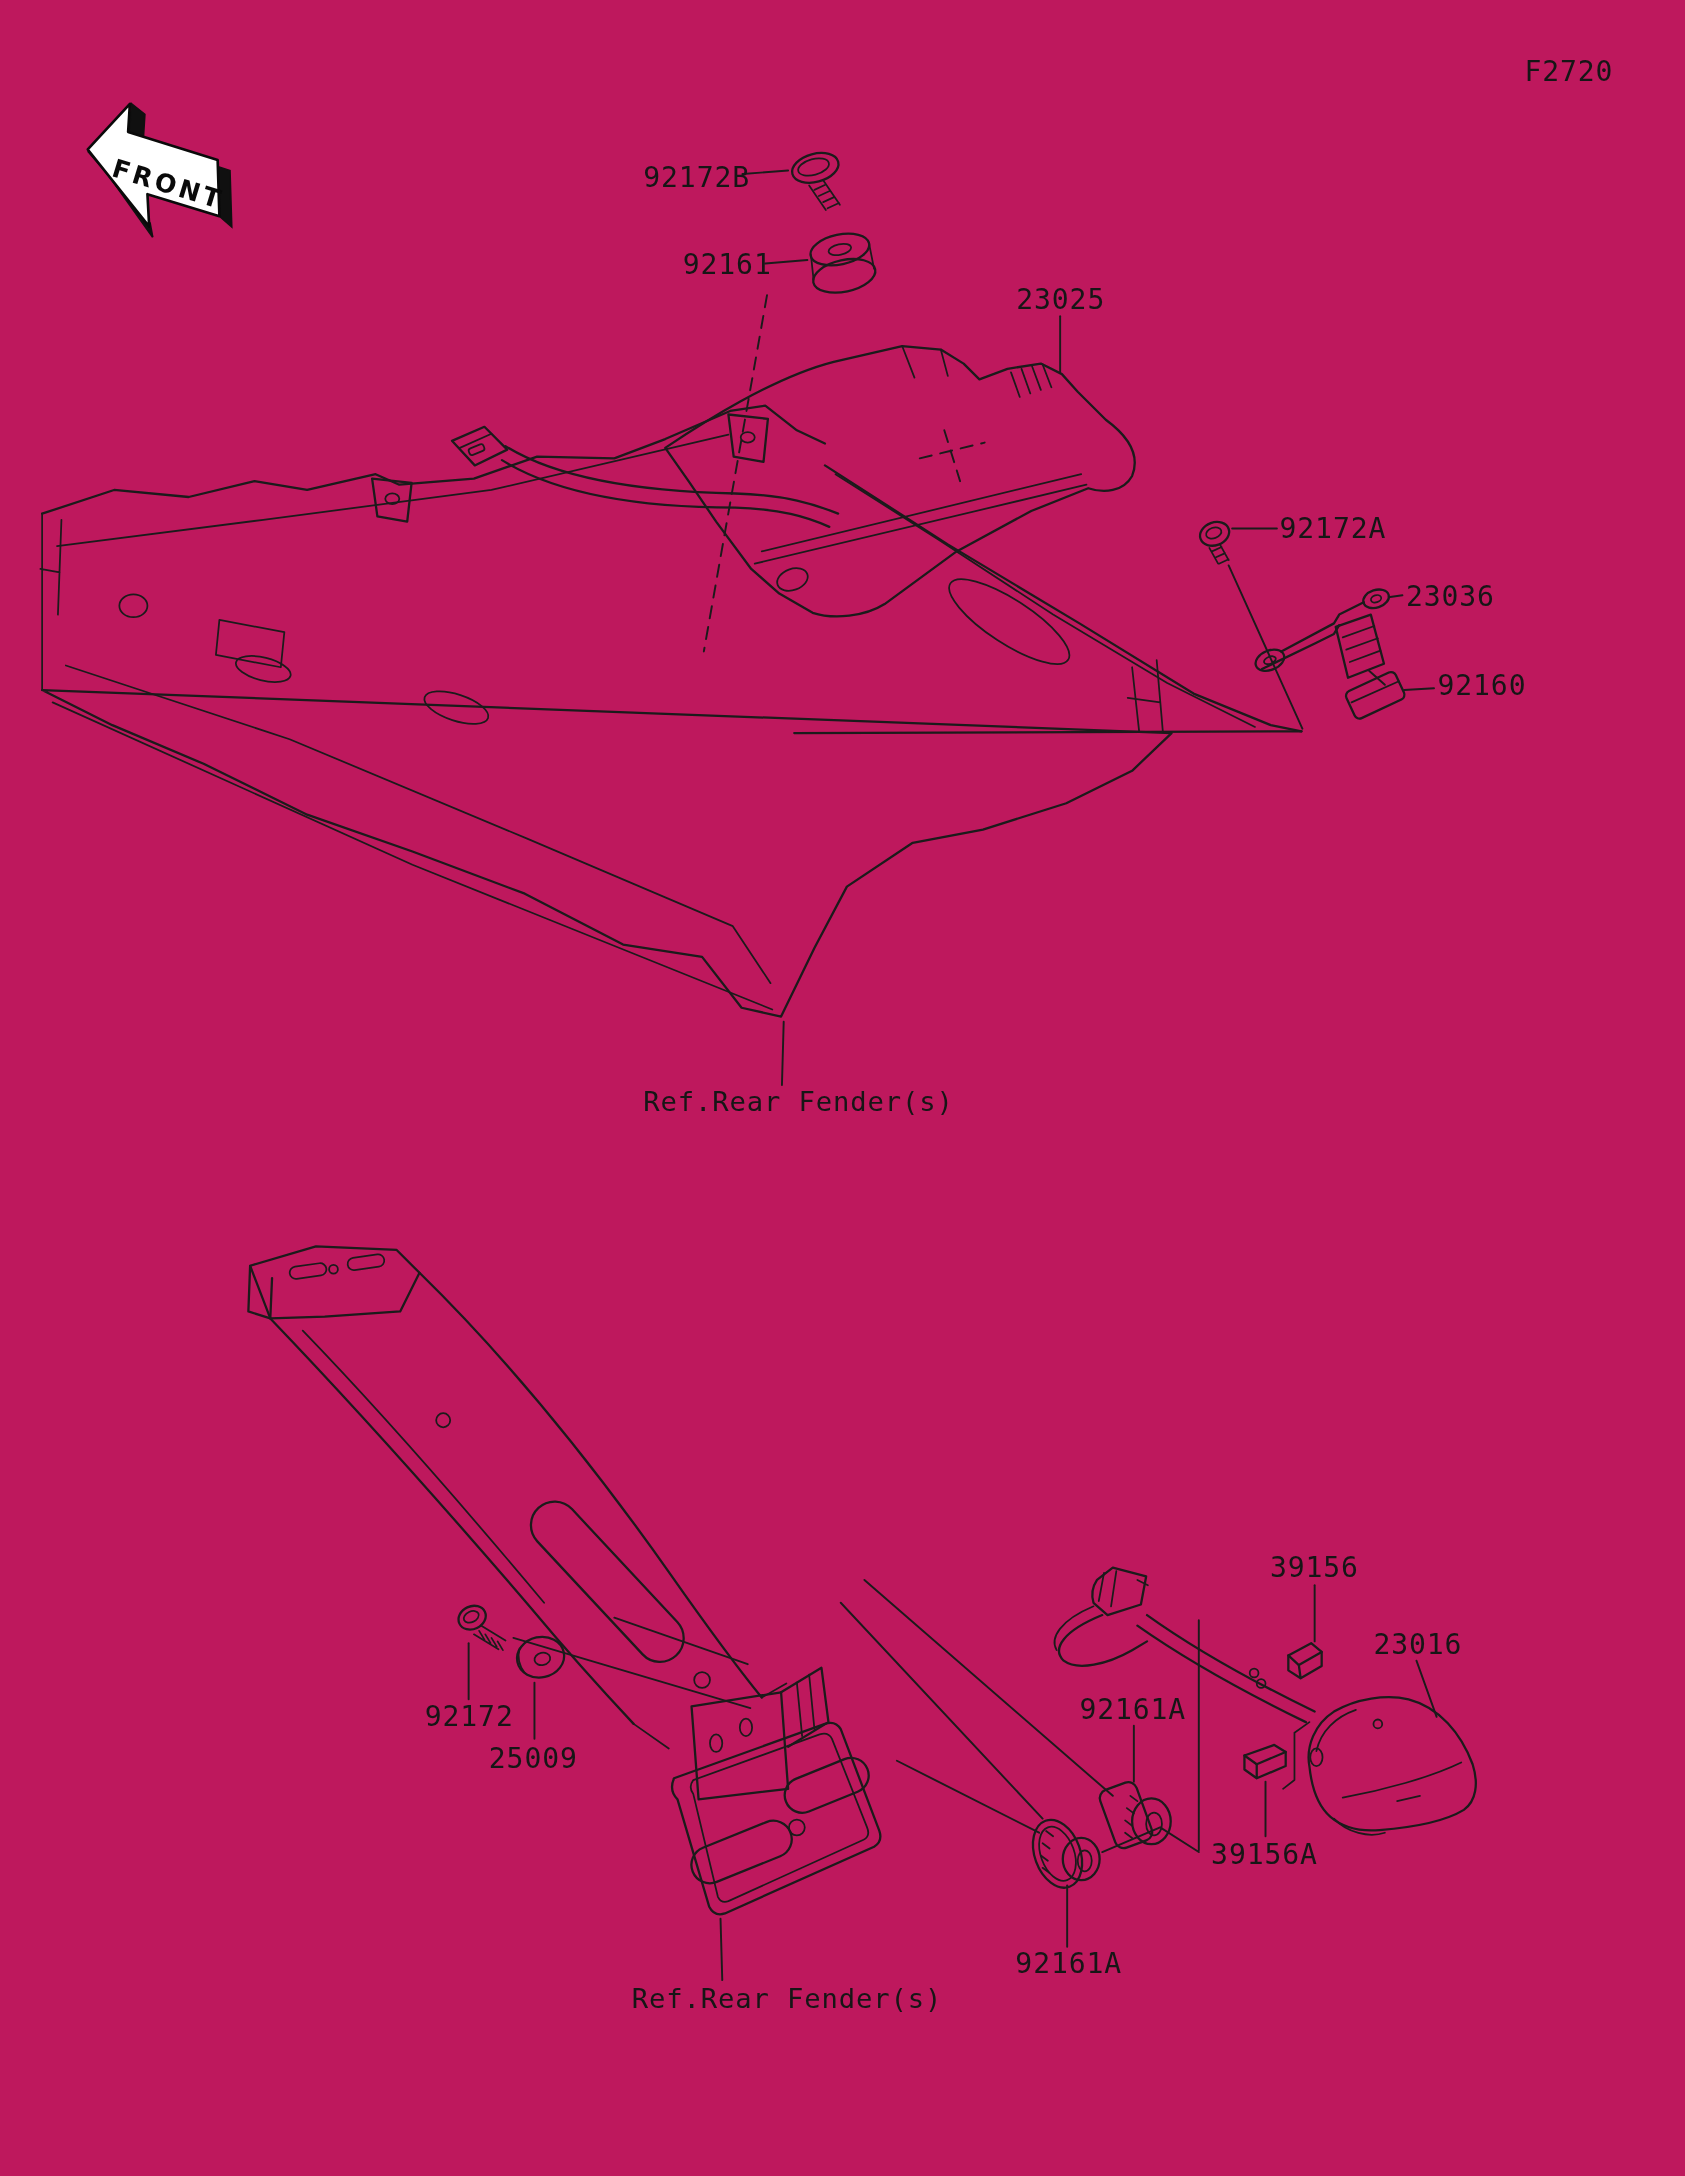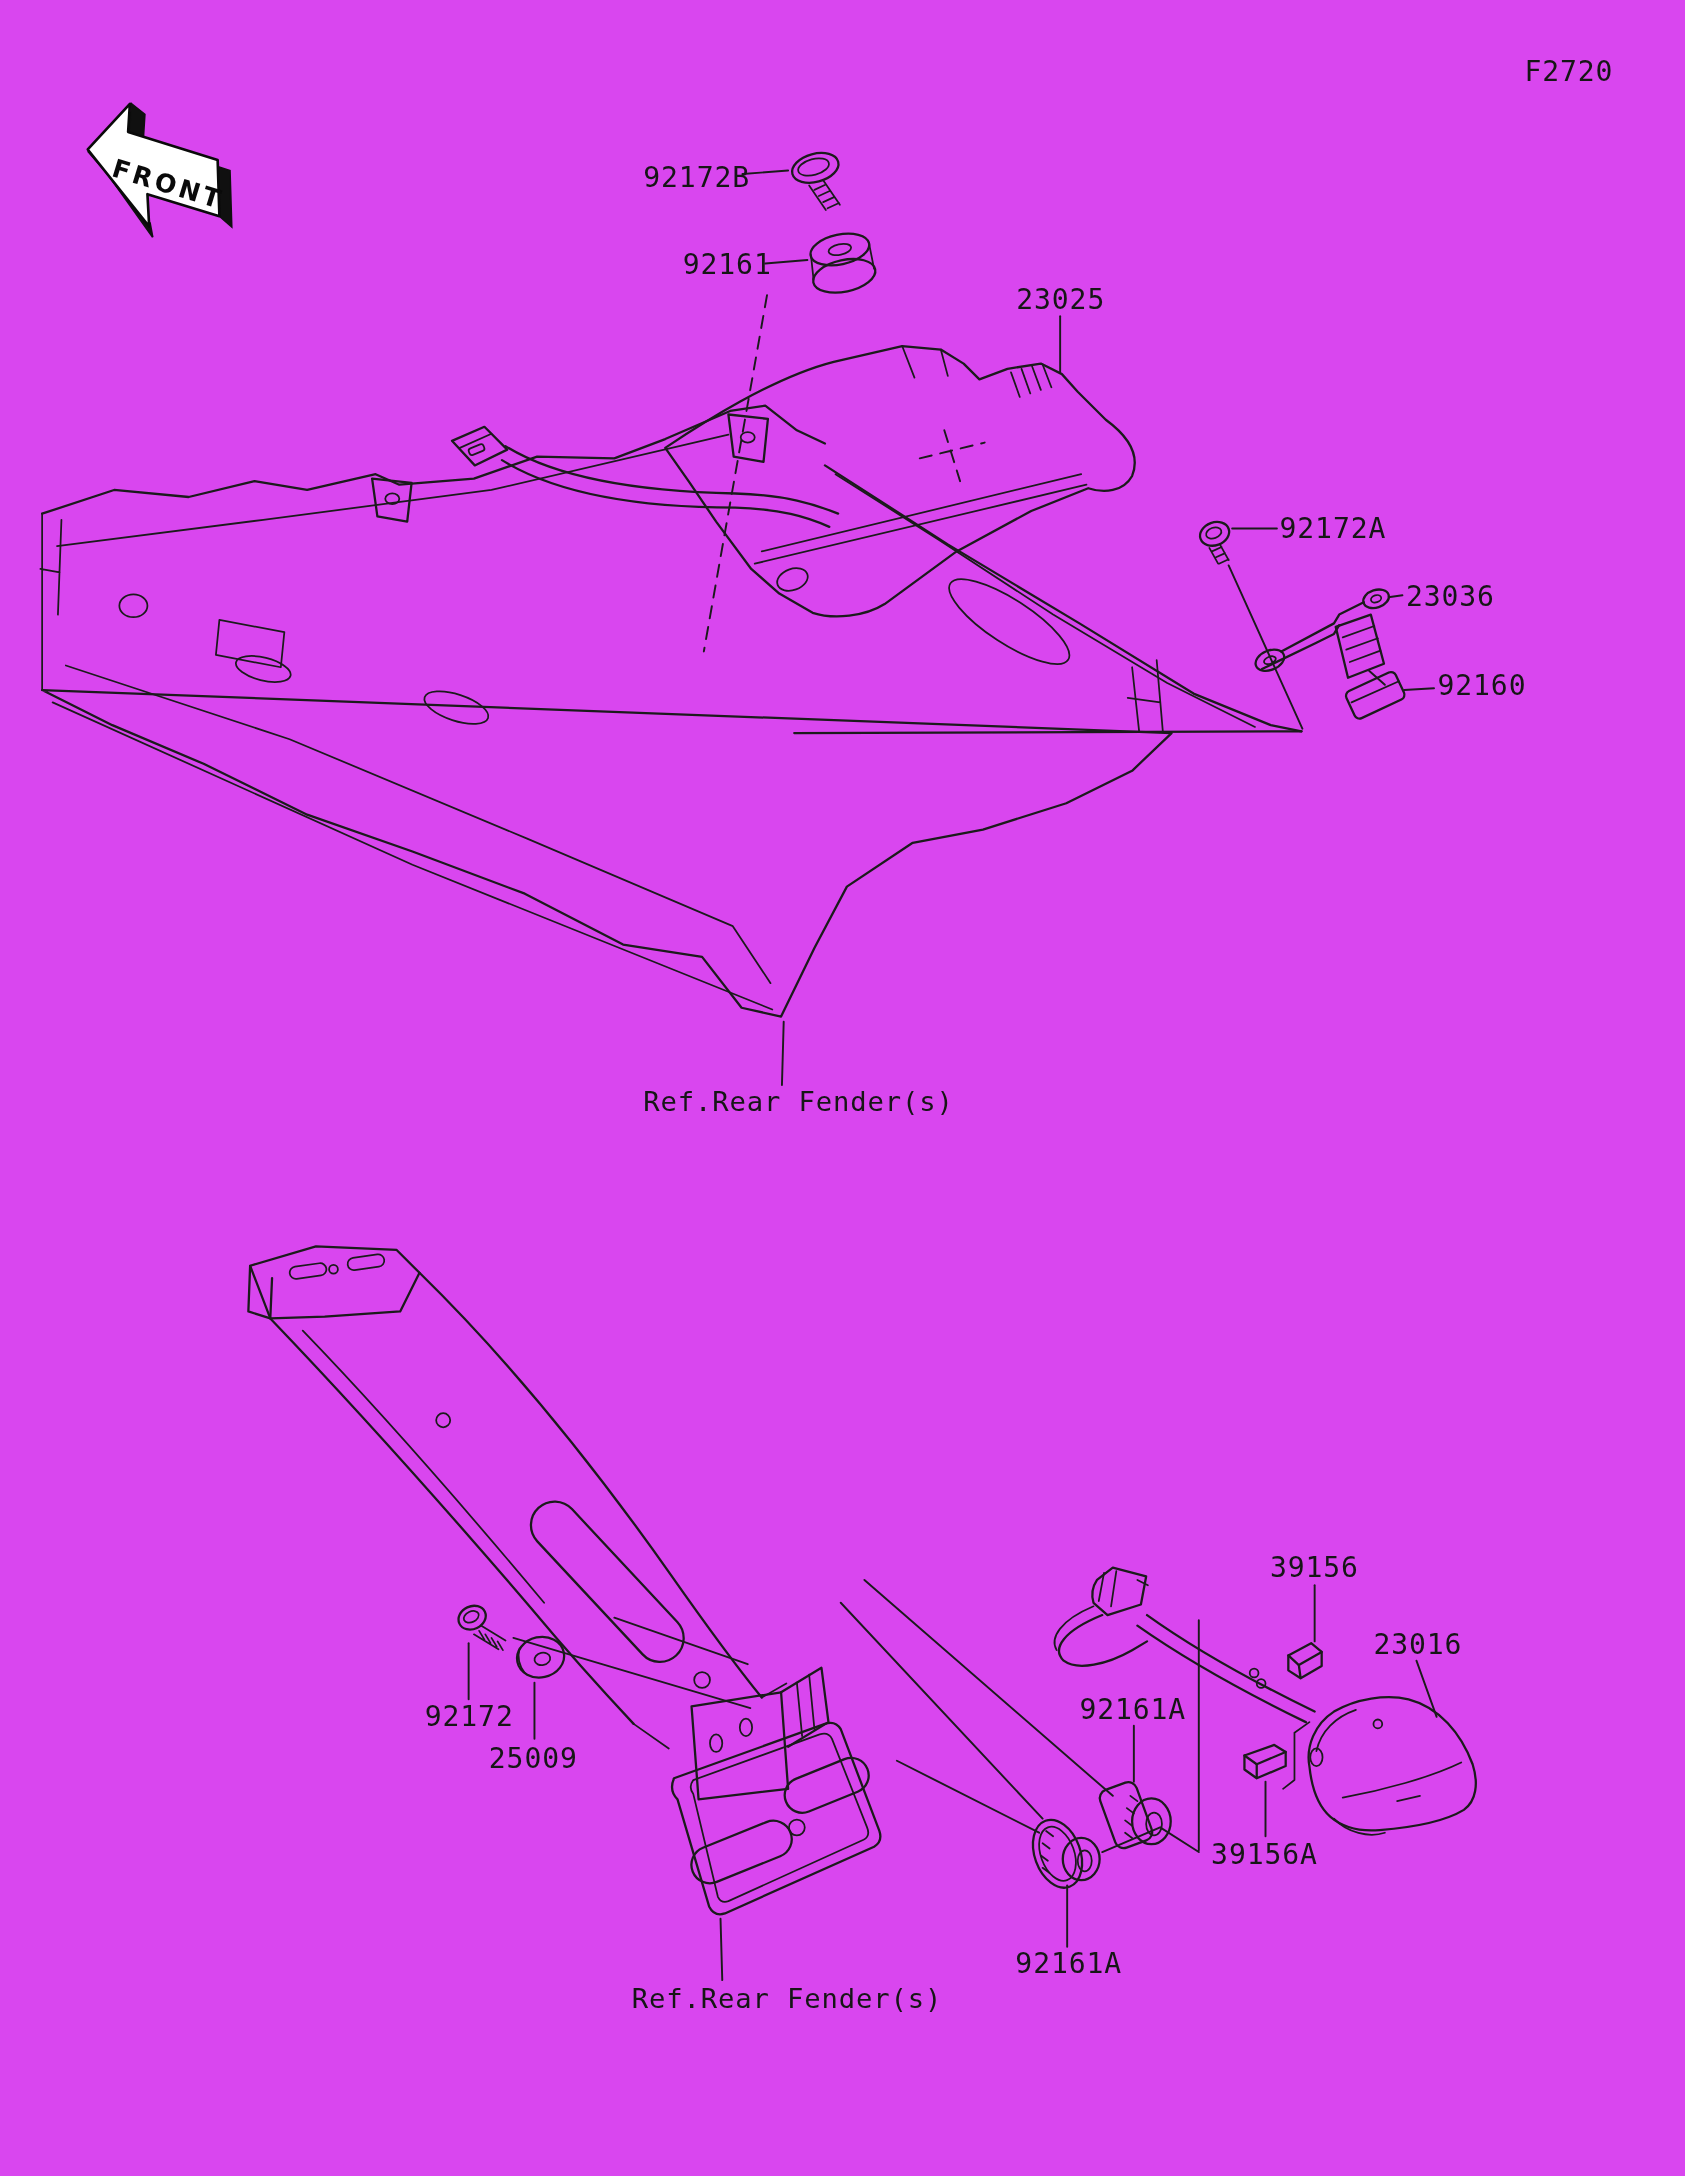--- a/index.html
+++ b/index.html
@@ -1,19 +1,19 @@
 <!DOCTYPE html>
 <html style="font-size:14px"><head>
 <meta charset="utf-8">
 <style>
   html,body{margin:0;padding:0;background:#ffffff;}
   .page{
     position:relative;
     width:1685px;height:2177px;
-    background:#d946ef;
+    background:#be185d;
     font-family:"DejaVu Sans Mono","Liberation Mono",monospace;
     overflow:hidden;
   }
   svg{position:absolute;left:0;top:0;}
   .draw{fill:none;stroke:#1b1b1b;stroke-width:2.6;stroke-linecap:round;stroke-linejoin:round;}
   .thin{stroke-width:2;}
   .leader{fill:none;stroke:#1b1b1b;stroke-width:2.2;stroke-linecap:round;}
   .dash{stroke-dasharray:14 10;stroke-width:2.2;}
   .lbl{
     font-family:"DejaVu Sans Mono","Liberation Mono",monospace;

